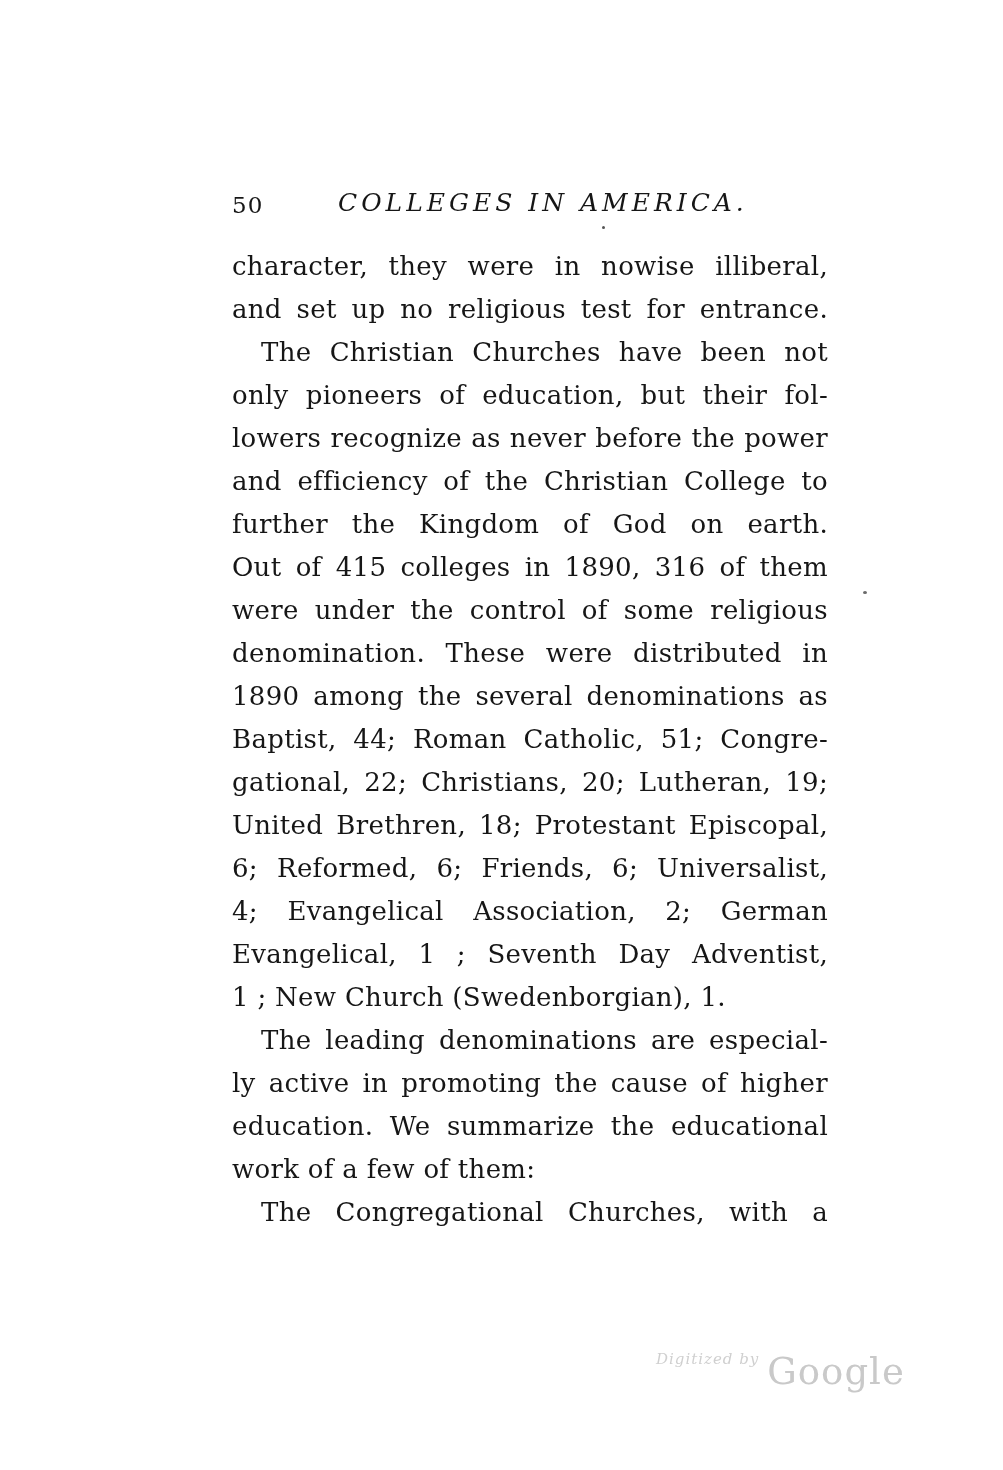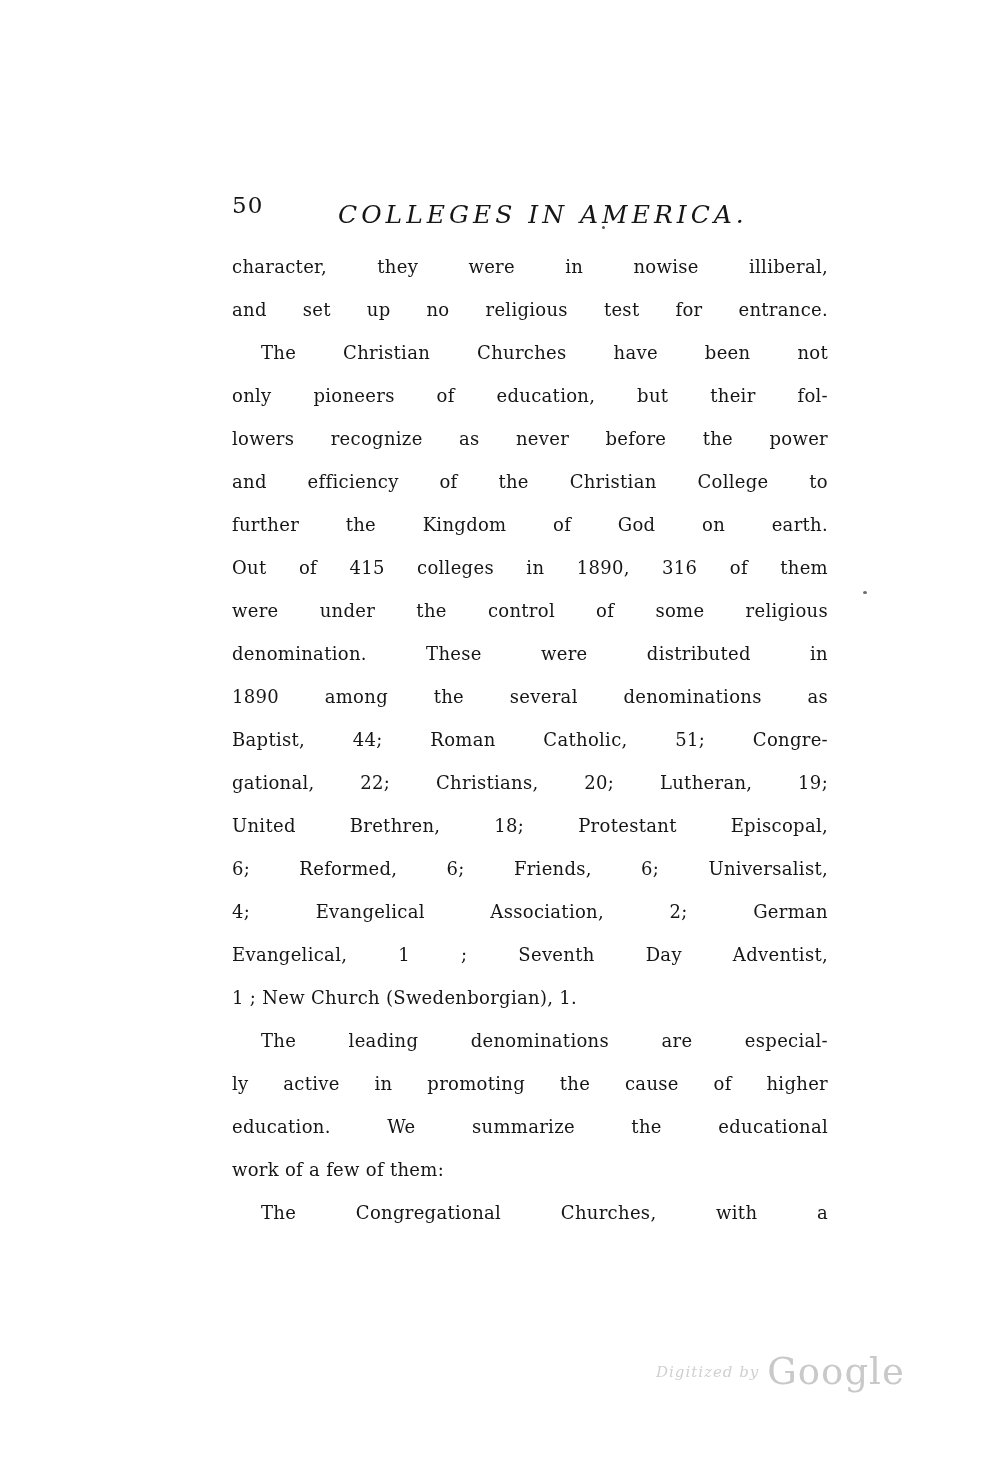--- a/index.html
+++ b/index.html
@@ -27,38 +27,38 @@
   #page-number {
     position: absolute;
     left: 0;
     top: 4px;
     font-size: 23px;
     letter-spacing: 1px;
   }
   #running-head {
     position: absolute;
     left: 106px;
-    top: 12px;
+    top: 0;
     font-size: 25px;
     font-style: italic;
     letter-spacing: 4px;
     white-space: nowrap;
   }
   
   #textblock {
     position: absolute;
     top: 245px;
     left: 232px;
     width: 596px;
   }
   .para { margin: 0; padding: 0; }
   .line {
     height: 43px;
     line-height: 43px;
-    font-size: 18px;
+    font-size: 26px;
     letter-spacing: 0.3px;
     white-space: normal;
     text-align: justify;
     text-align-last: justify;
     text-justify: inter-word;
     overflow: hidden;
   }
   .line.short {
     text-align: center;
     text-align-last: left;
@@ -73,21 +73,21 @@
     border-radius: 50%;
   }
   #artifact-header-dot { left: 602px; top: 226px; width: 3px; height: 3px; }
   #artifact-margin-dot { left: 863px; top: 591px; width: 4px; height: 3px; background: #6a6a6a; }
   
   #watermark {
     position: absolute;
     left: 656px;
     top: 1350px;
     display: flex;
-    align-items: center;
+    align-items: flex-start;
     gap: 8px;
     opacity: 0.75;
   }
   #watermark-prefix {
     font-size: 15px;
     font-style: italic;
     color: #c0c0c0;
     letter-spacing: 1px;
   }
   #watermark-logo {

